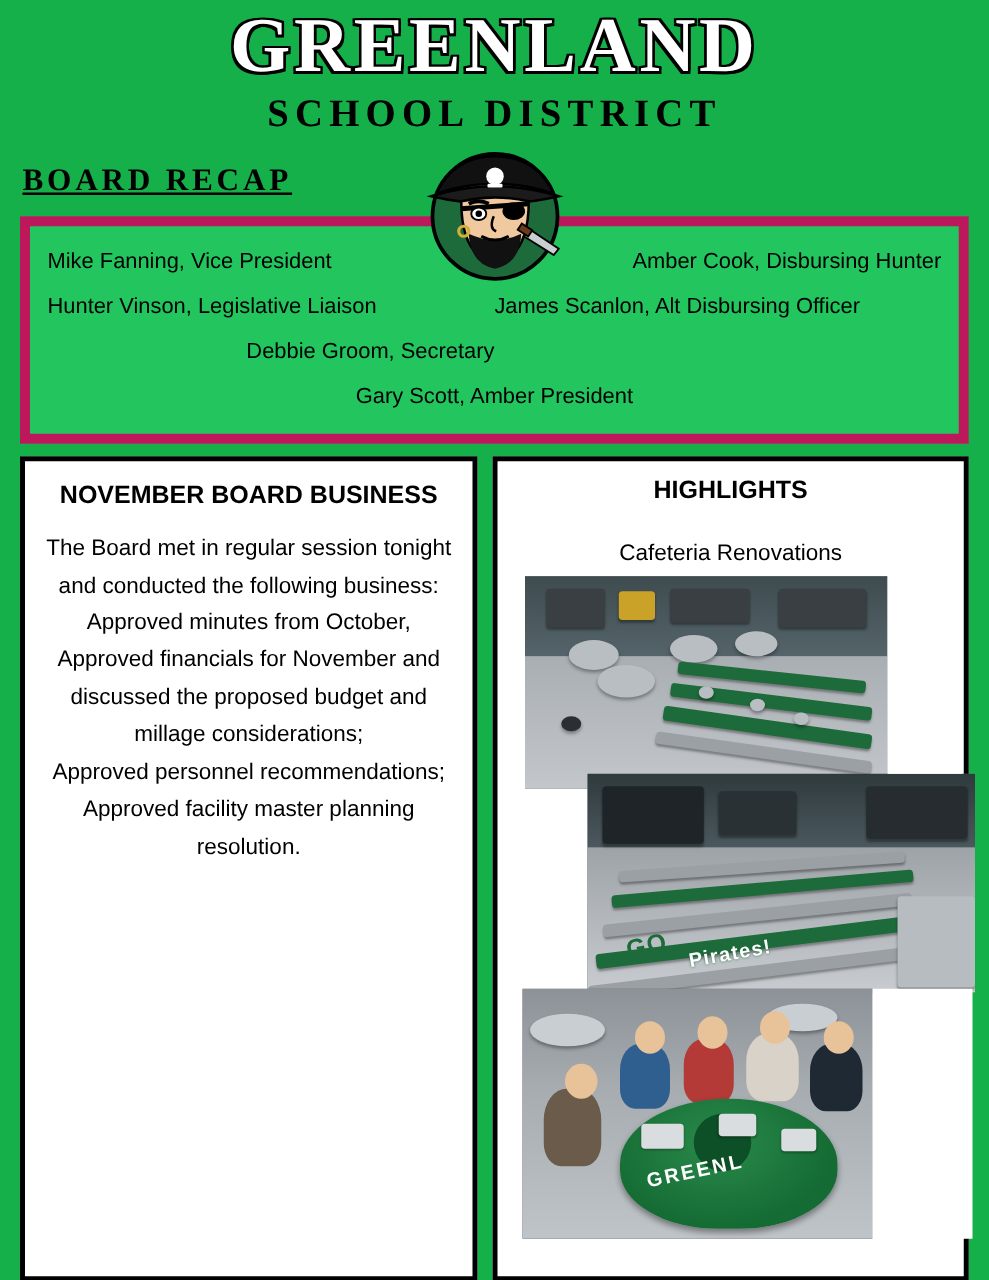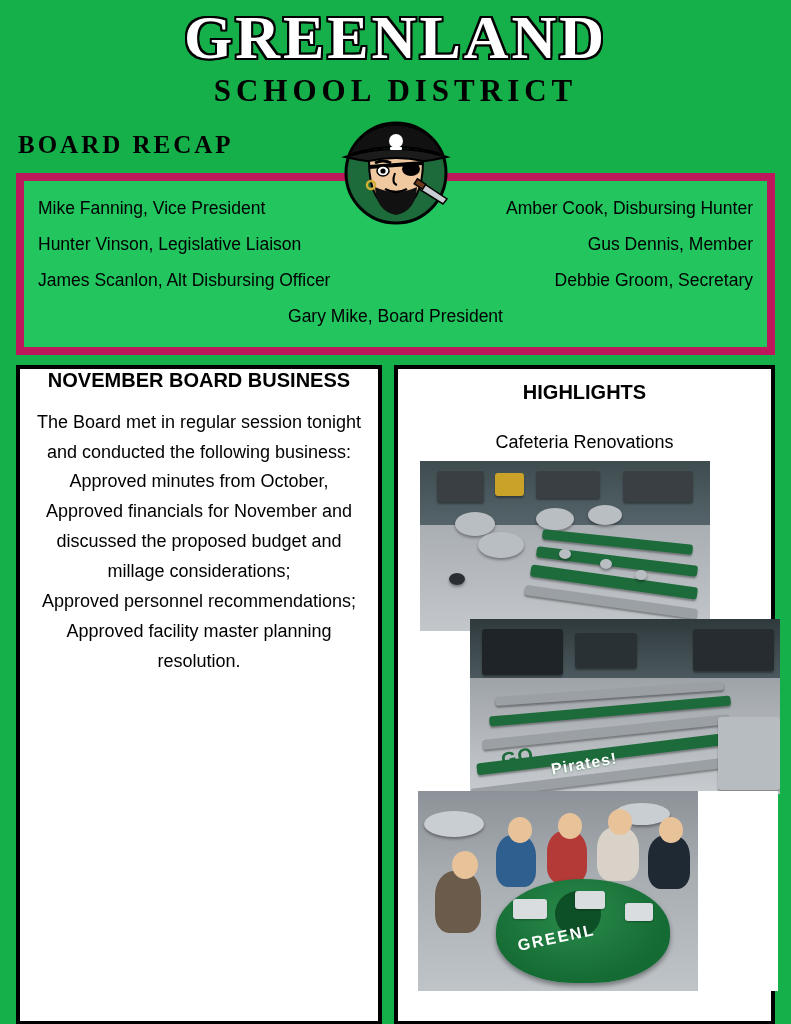--- a/index.html
+++ b/index.html
@@ -49,21 +49,21 @@
   }
   .recap-left, .recap-right {
     position: absolute;
     top: 16px;
     font-family: "Liberation Serif", serif;
     font-size: 25px;
     font-weight: bold;
     letter-spacing: 3px;
     color: #000;
   }
-  .recap-left { left: 18px; }
+  .recap-left { left: 18px; text-decoration: underline; }
   .recap-right { right: 16px; }
 
   
   .mascot {
     position: absolute;
     left: 50%;
     transform: translateX(-50%);
     top: -4px;
     width: 130px;
     height: 116px;
@@ -102,21 +102,21 @@
     display: flex;
     gap: 12px;
     margin: 10px 16px 0 16px;
     height: 660px;
   }
   .col-left {
     width: 366px;
     background: #fff;
     border: 4px solid #000;
     box-sizing: border-box;
-    padding: 0 12px;
+    padding: 16px 12px;
   }
   .col-right {
     flex: 1;
     background: #fff;
     border: 4px solid #000;
     box-sizing: border-box;
     padding: 12px 10px;
     position: relative;
   }
   .col-title {
@@ -284,24 +284,23 @@
 
     <circle cx="40" cy="74" r="4" fill="none" stroke="#d4af37" stroke-width="2.5"></circle>
   </svg>
 </div>
 
 <div class="members-box">
   <div class="members-grid">
     <div class="member left">Mike Fanning, Vice President</div>
     <div class="member right">Amber Cook, Disbursing Hunter</div>
     <div class="member left">Hunter Vinson, Legislative Liaison</div>
-    <div class="member right">Gus Dennis, Member</div>
     <div class="member left">James Scanlon, Alt Disbursing Officer</div>
     <div class="member right">Debbie Groom, Secretary</div>
-    <div class="member center">Gary Mike, Board President</div>
+    <div class="member center">Gary Scott, Amber President</div>
   </div>
 </div>
 
 <div class="columns">
 
   <div class="col-left">
     <div class="col-title">NOVEMBER BOARD BUSINESS</div>
     <div class="body-text first">The Board met in regular session tonight and conducted the following business:
 Approved minutes from October,
 Approved financials for November and discussed the proposed budget and millage considerations;

